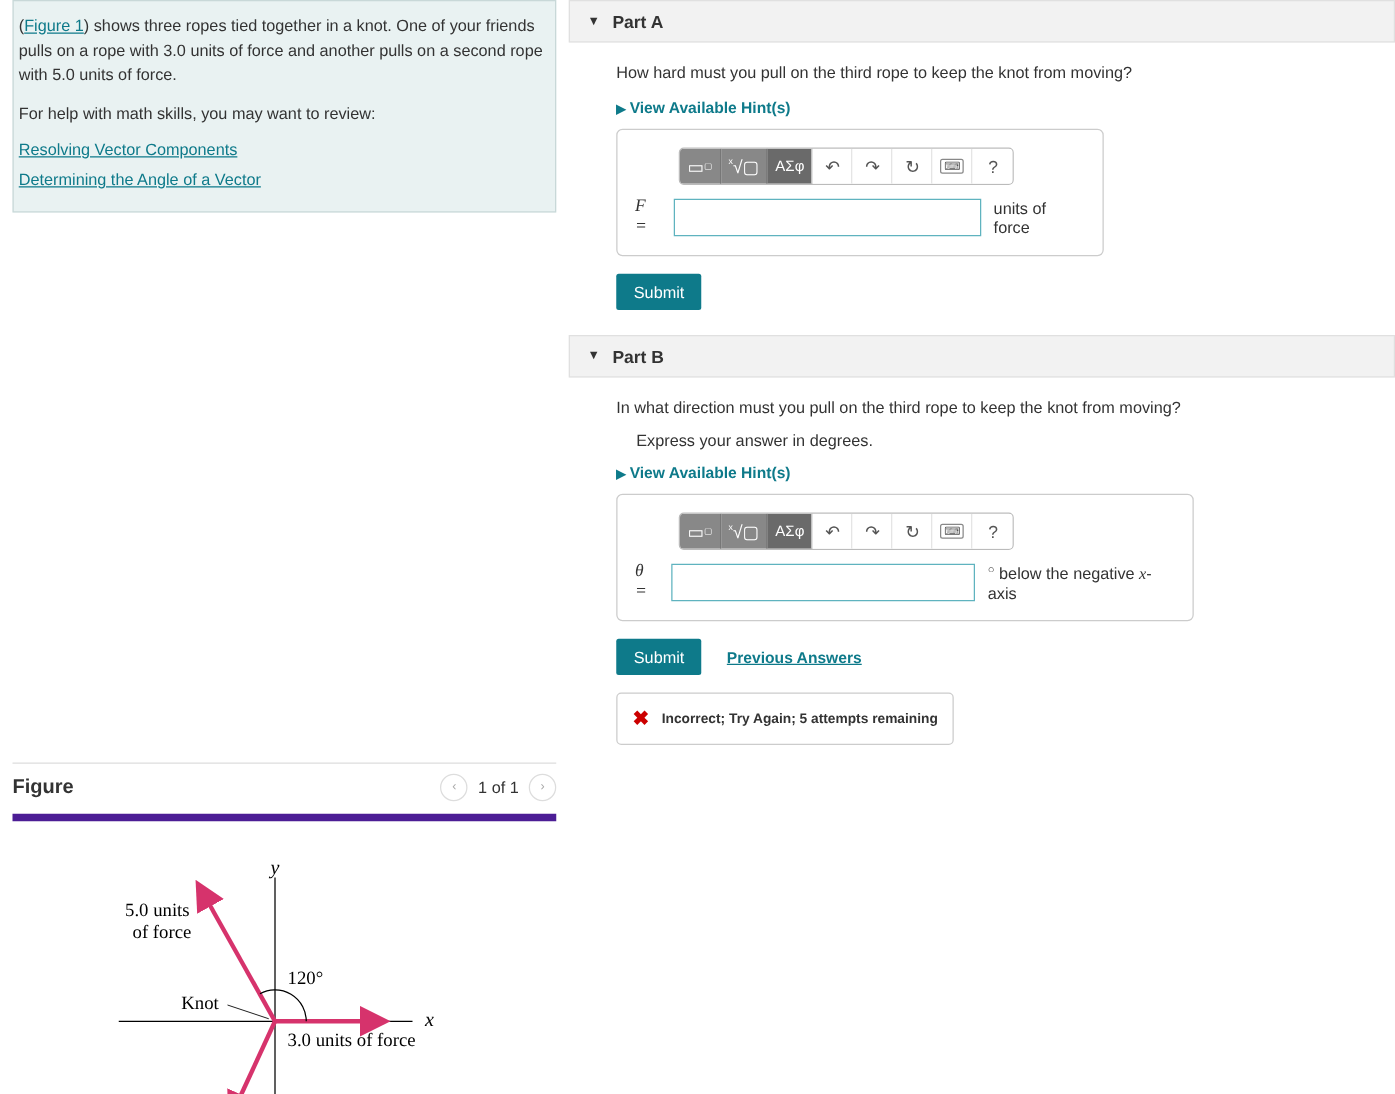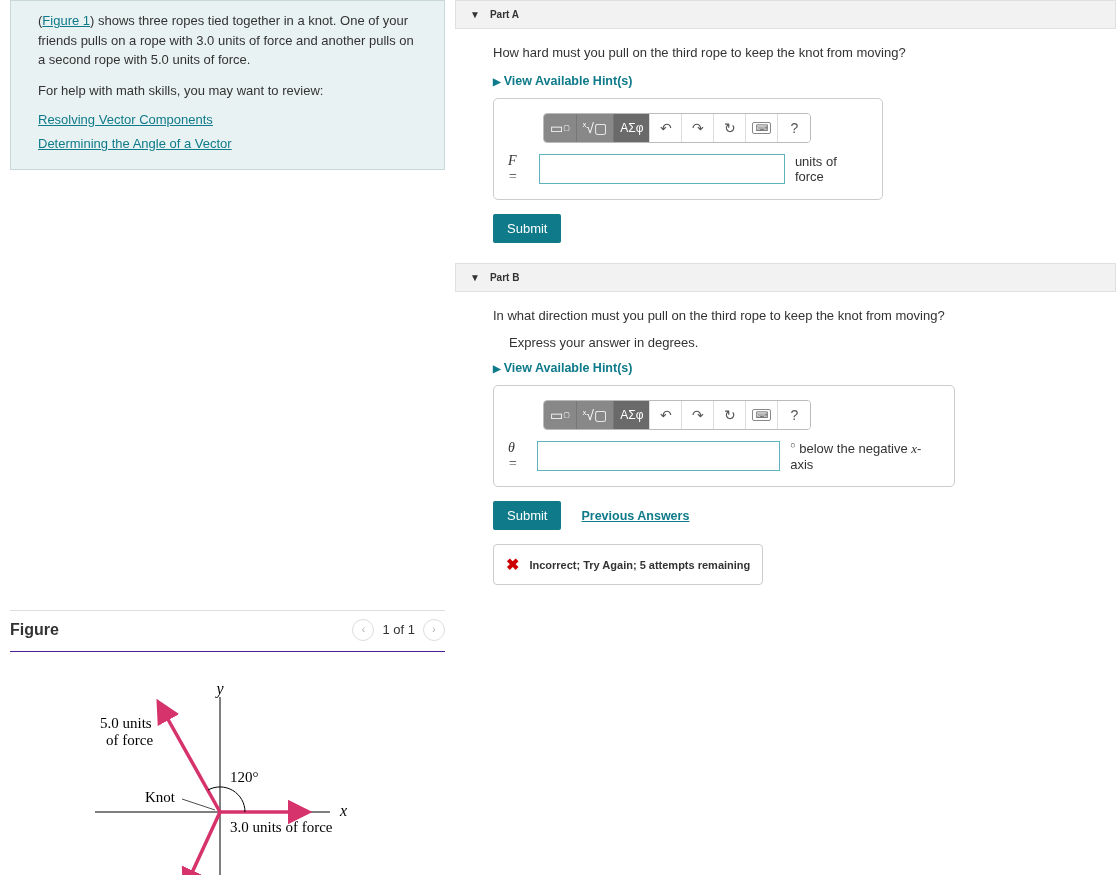--- a/index.html
+++ b/index.html
@@ -1,32 +1,32 @@
 <!DOCTYPE html>
 <html><head>
 <meta charset="utf-8">
 <style>
 * { box-sizing: border-box; margin: 0; padding: 0; }
 body { font-family: Arial, Helvetica, sans-serif; font-size: 13px; color: #333; width: 1116px; }
 .container { display: flex; }
 .left-panel { width: 455px; padding: 0 10px 10px 10px; }
 .right-panel { flex: 1; padding: 0; }
-.intro-box { background: #e9f2f2; border: 1px solid #c8d8d8; padding: 10px 27px; margin-bottom: 10px; line-height: 1.5; }
+.intro-box { background: #e9f2f2; border: 1px solid #c8d8d8; padding: 10px 4px; margin-bottom: 10px; line-height: 1.5; }
 .figure-link { color: #0e7a8a; text-decoration: underline; cursor: pointer; }
 .help-text { margin-bottom: 8px; line-height: 1.7; }
 .help-link { color: #0e7a8a; text-decoration: underline; cursor: pointer; display: inline-block; margin-bottom: 5px; }
 .figure-section { margin-top: 440px; border-top: 1px solid #ddd; padding-top: 8px; }
-.figure-header { display: flex; justify-content: space-between; align-items: center; border-bottom: 1px solid #4c1d95; padding-bottom: 10px; margin-bottom: 20px; }
+.figure-header { display: flex; justify-content: space-between; align-items: center; border-bottom: 6px solid #4c1d95; padding-bottom: 10px; margin-bottom: 20px; }
 .figure-title { font-weight: bold; font-size: 16px; }
 .figure-nav { display: flex; align-items: center; gap: 8px; }
 .nav-btn { width: 22px; height: 22px; border: 1px solid #ddd; border-radius: 50%; background: #fff; color: #aaa; display: flex; align-items: center; justify-content: center; cursor: pointer; font-size: 10px; }
 .figure-image { padding: 10px 60px; position: relative; height: 240px; }
 .part-header { background: #f2f2f2; border: 1px solid #e0e0e0; padding: 8px 14px; display: flex; align-items: center; gap: 10px; margin-bottom: 14px; }
 .part-caret { font-size: 10px; color: #333; }
-.part-title { font-weight: bold; font-size: 10px; }
+.part-title { font-weight: bold; font-size: 14px; }
 .part-body { padding: 0 0 20px 38px; }
 .question-text { margin-bottom: 10px; line-height: 1.5; }
 .express-text { font-weight: normal; margin-bottom: 10px; padding-left: 16px; }
 .hints-link { color: #0e7a8a; font-weight: bold; font-size: 12.5px; cursor: pointer; margin-top: 40px; }
 .hints-caret { font-size: 10px; margin-right: 3px;}
 .answer-box { border: 1px solid #ccc; border-radius: 5px; margin-top: 10px; padding: 14px; }
 .toolbar { display: inline-flex; border: 1px solid #bbb; border-radius: 4px; overflow: hidden; margin-bottom: 10px; margin-left: 35px; }
 .tool-btn { min-width: 32px; height: 28px; background: #fff; border: none; border-right: 1px solid #ddd; display: flex; align-items: center; justify-content: center; cursor: pointer; color: #555; font-size: 14px; padding: 0 6px;}
 .tool-btn:last-child { border-right: none; }
 .tool-btn.dark { background: #6a6a6a; color: #fff; }

